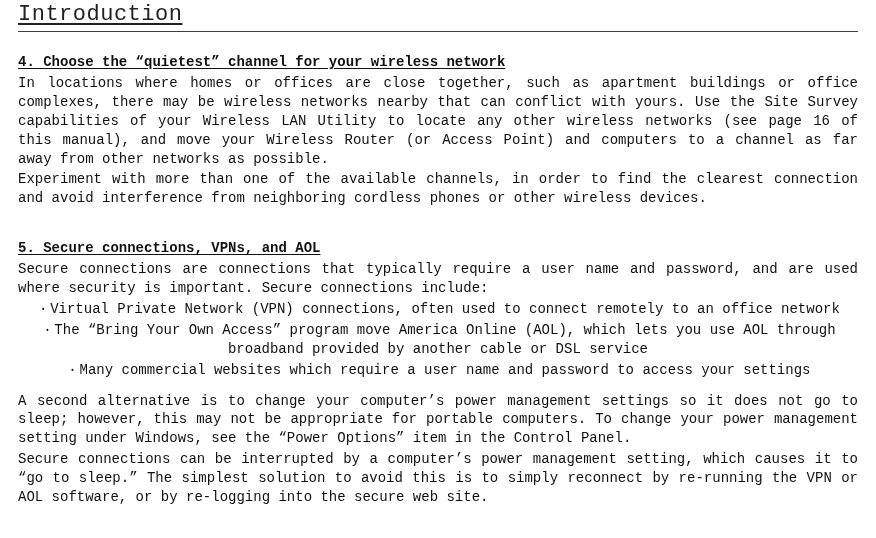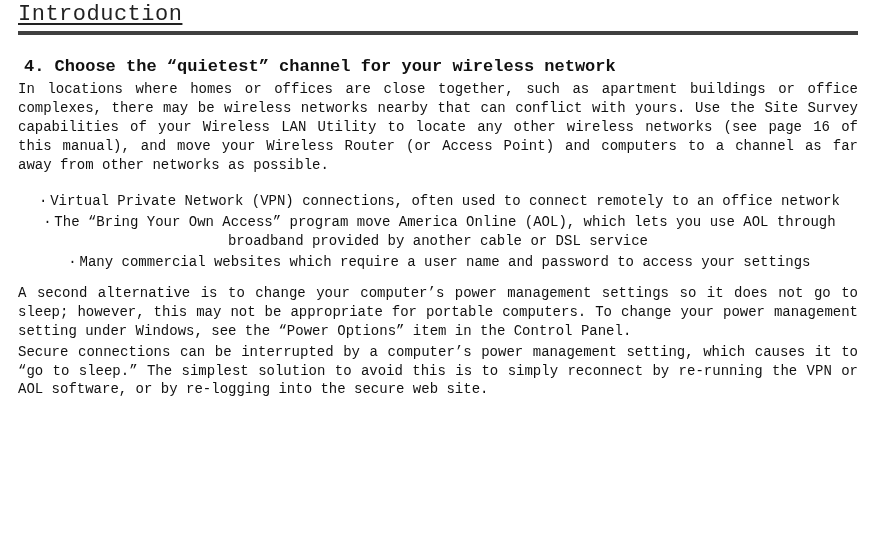--- a/index.html
+++ b/index.html
@@ -18,27 +18,28 @@
     box-sizing: border-box;
   }
   .chapter-title {
     font-family: "Courier New", monospace;
     font-size: 22px;
     letter-spacing: 0.5px;
     text-decoration: underline;
     text-underline-offset: 3px;
     color: #222;
     padding: 2px 0 4px 0;
-    border-bottom: 4px solid #404040;
+    border-bottom: 1px solid #404040;
     margin-bottom: 22px;
   }
   .sec-heading {
     font-weight: bold;
-    font-size: 17px;
-    margin: 14px 0 4px 6px;
+    font-size: 14px;
+    margin: 14px 0 4px 0;
+    text-decoration: underline;
     text-underline-offset: 2px;
   }
   .body-para {
     font-size: 14px;
     line-height: 1.35;
     margin: 0 0 2px 0;
     text-align: justify;
   }
   .bullet-line {
     font-size: 14px;
@@ -57,24 +58,27 @@
 <body>
 
 <div class="page">
 
   <div class="chapter-title">Introduction</div>
 
   <div class="sec-heading">4. Choose the “quietest” channel for your wireless network</div>
 
   <p class="body-para">In locations where homes or offices are close together, such as apartment buildings or office complexes, there may be wireless networks nearby that can conflict with yours. Use the Site Survey capabilities of your Wireless LAN Utility to locate any other wireless networks (see page 16 of this manual), and move your Wireless Router (or Access Point) and computers to a channel as far away from other networks as possible.</p>
 
+  <p class="body-para">Experiment with more than one of the available channels, in order to find the clearest connection and avoid interference from neighboring cordless phones or other wireless devices.</p>
 
   <div class="spacer-md"></div>
 
+  <div class="sec-heading">5. Secure connections, VPNs, and AOL</div>
 
+  <p class="body-para">Secure connections are connections that typically require a user name and password, and are used where security is important. Secure connections include:</p>
 
   <div class="bullet-line">
     <span class="bullet-dot">·</span><span>Virtual Private Network (VPN) connections, often used to connect remotely to an office network</span>
   </div>
   <div class="bullet-line">
     <span class="bullet-dot">·</span><span>The “Bring Your Own Access” program move America Online (AOL), which lets you use AOL through broadband provided by another cable or DSL service</span>
   </div>
   <div class="bullet-line">
     <span class="bullet-dot">·</span><span>Many commercial websites which require a user name and password to access your settings</span>
   </div>

